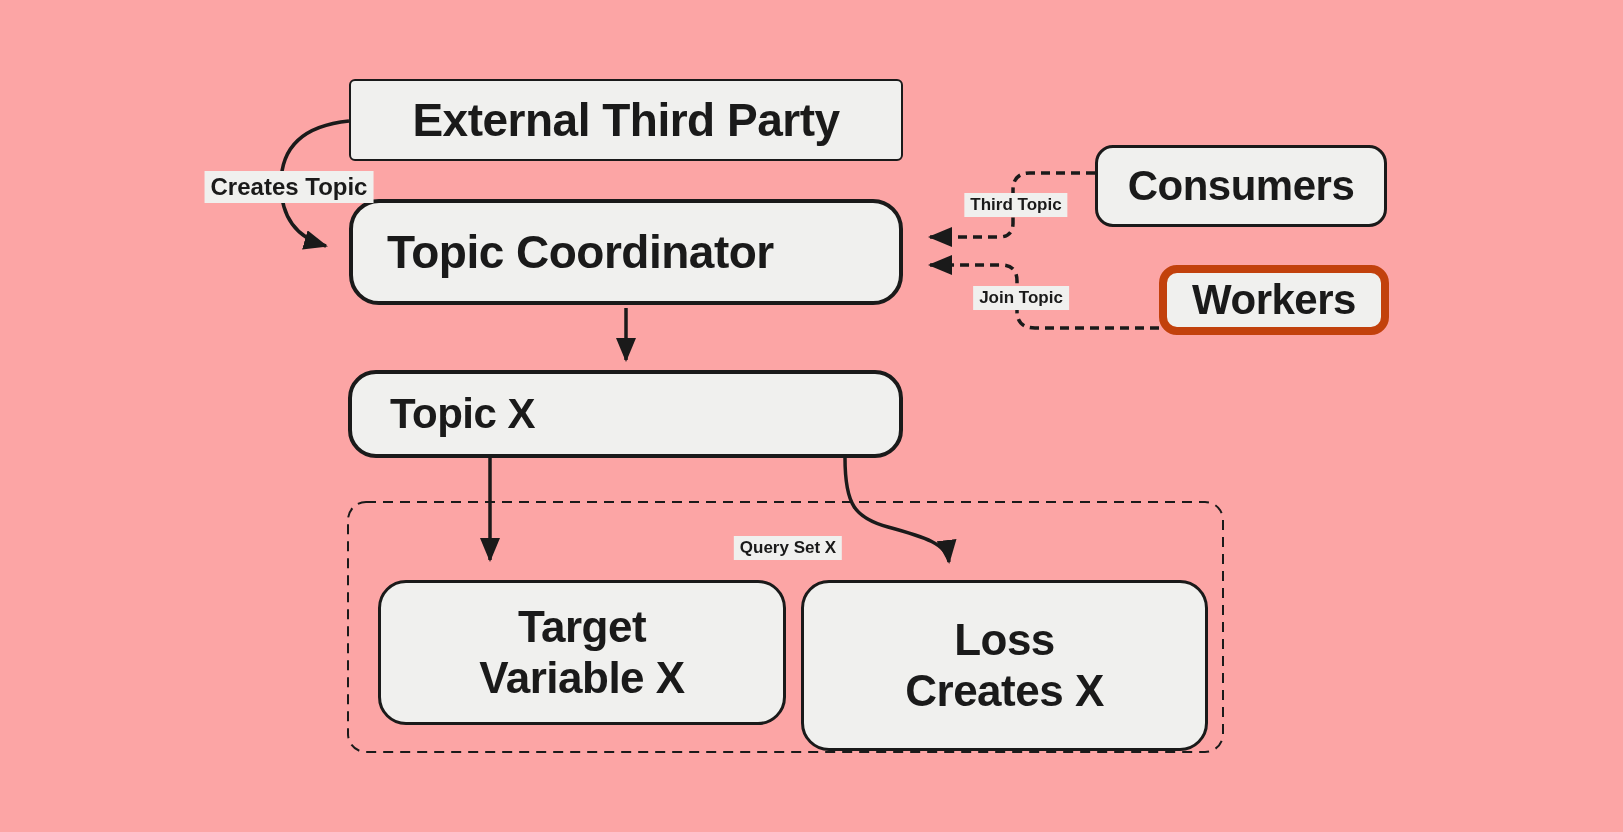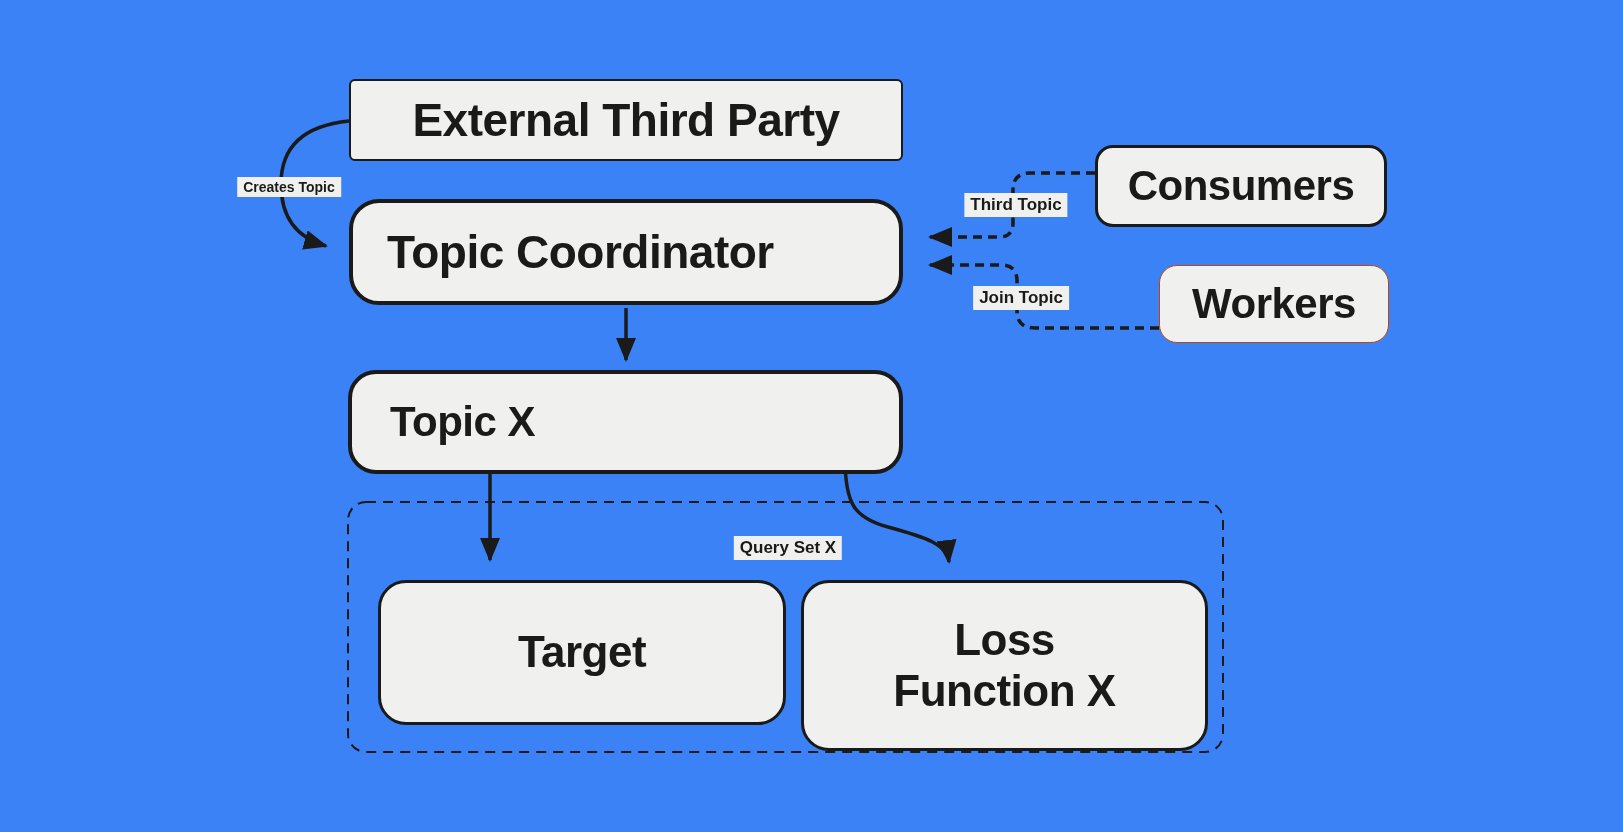--- a/index.html
+++ b/index.html
@@ -5,21 +5,21 @@
   html,body{margin:0;padding:0;}
   body{
     background:#f0f0ee;
     font-family:"Liberation Sans", sans-serif;
     color:#1a1a1a;
   }
   .stage{
     position:relative;
     width:1623px;
     height:832px;
-    background:#3b82f6;
+    background:#fca5a5;
     overflow:hidden;
   }
   .edges{
     position:absolute;
     left:0;top:0;
   }
   .node{
     position:absolute;
     box-sizing:border-box;
     background:#f0f0ee;
@@ -37,41 +37,41 @@
   .mid{font-size:42px;}
   .twoline{font-size:44px;margin-left:8px;}
   .edge-label{
     position:absolute;
     transform:translate(-50%,-50%);
     background:#f0f0ee;
     padding:2px 6px;
     font-weight:700;
     white-space:nowrap;
   }
-  .lbl-18{font-size:14px;}
+  .lbl-18{font-size:24px;}
   .lbl-17{font-size:17px;}
   .external{
     left:349px;top:79px;width:554px;height:82px;
     border:2px solid #1a1a1a;border-radius:6px;
   }
   .coordinator{
     left:349px;top:199px;width:554px;height:106px;
     border:4px solid #1a1a1a;border-radius:30px;
     padding-left:34px;
   }
   .consumers{
     left:1095px;top:145px;width:292px;height:82px;
     border:3px solid #1a1a1a;border-radius:18px;
   }
   .workers{
-    left:1159px;top:265px;width:230px;height:78px;
-    border:1px solid #c2410c;border-radius:18px;
+    left:1159px;top:265px;width:230px;height:70px;
+    border:8px solid #c2410c;border-radius:18px;
   }
   .topicx{
-    left:348px;top:370px;width:555px;height:104px;
+    left:348px;top:370px;width:555px;height:88px;
     border:4px solid #1a1a1a;border-radius:28px;
     padding-left:38px;
   }
   .target{
     left:370px;top:580px;width:408px;height:145px;
     border:3px solid #1a1a1a;border-radius:28px;
   }
   .loss{
     left:793px;top:580px;width:407px;height:171px;
     border:3px solid #1a1a1a;border-radius:28px;
@@ -119,25 +119,26 @@
   <div class="node workers centered mid">
     <span>Workers</span>
   </div>
 
   <div class="node topicx leftpad mid">
     <span>Topic X</span>
   </div>
 
   <div class="node target centered twoline">
     <span>Target</span>
+    <span>Variable X</span>
   </div>
 
   <div class="node loss centered twoline">
     <span>Loss</span>
-    <span>Function X</span>
+    <span>Creates X</span>
   </div>
 
   <div class="edge-label lbl-18" style="left:289px;top:187px;">Creates Topic</div>
 
   <div class="edge-label lbl-17" style="left:1016px;top:205px;">Third Topic</div>
 
   <div class="edge-label lbl-17" style="left:1021px;top:298px;text-align:right;">Join Topic</div>
 
   <div class="edge-label lbl-17" style="left:788px;top:548px;">Query Set X</div>
 

